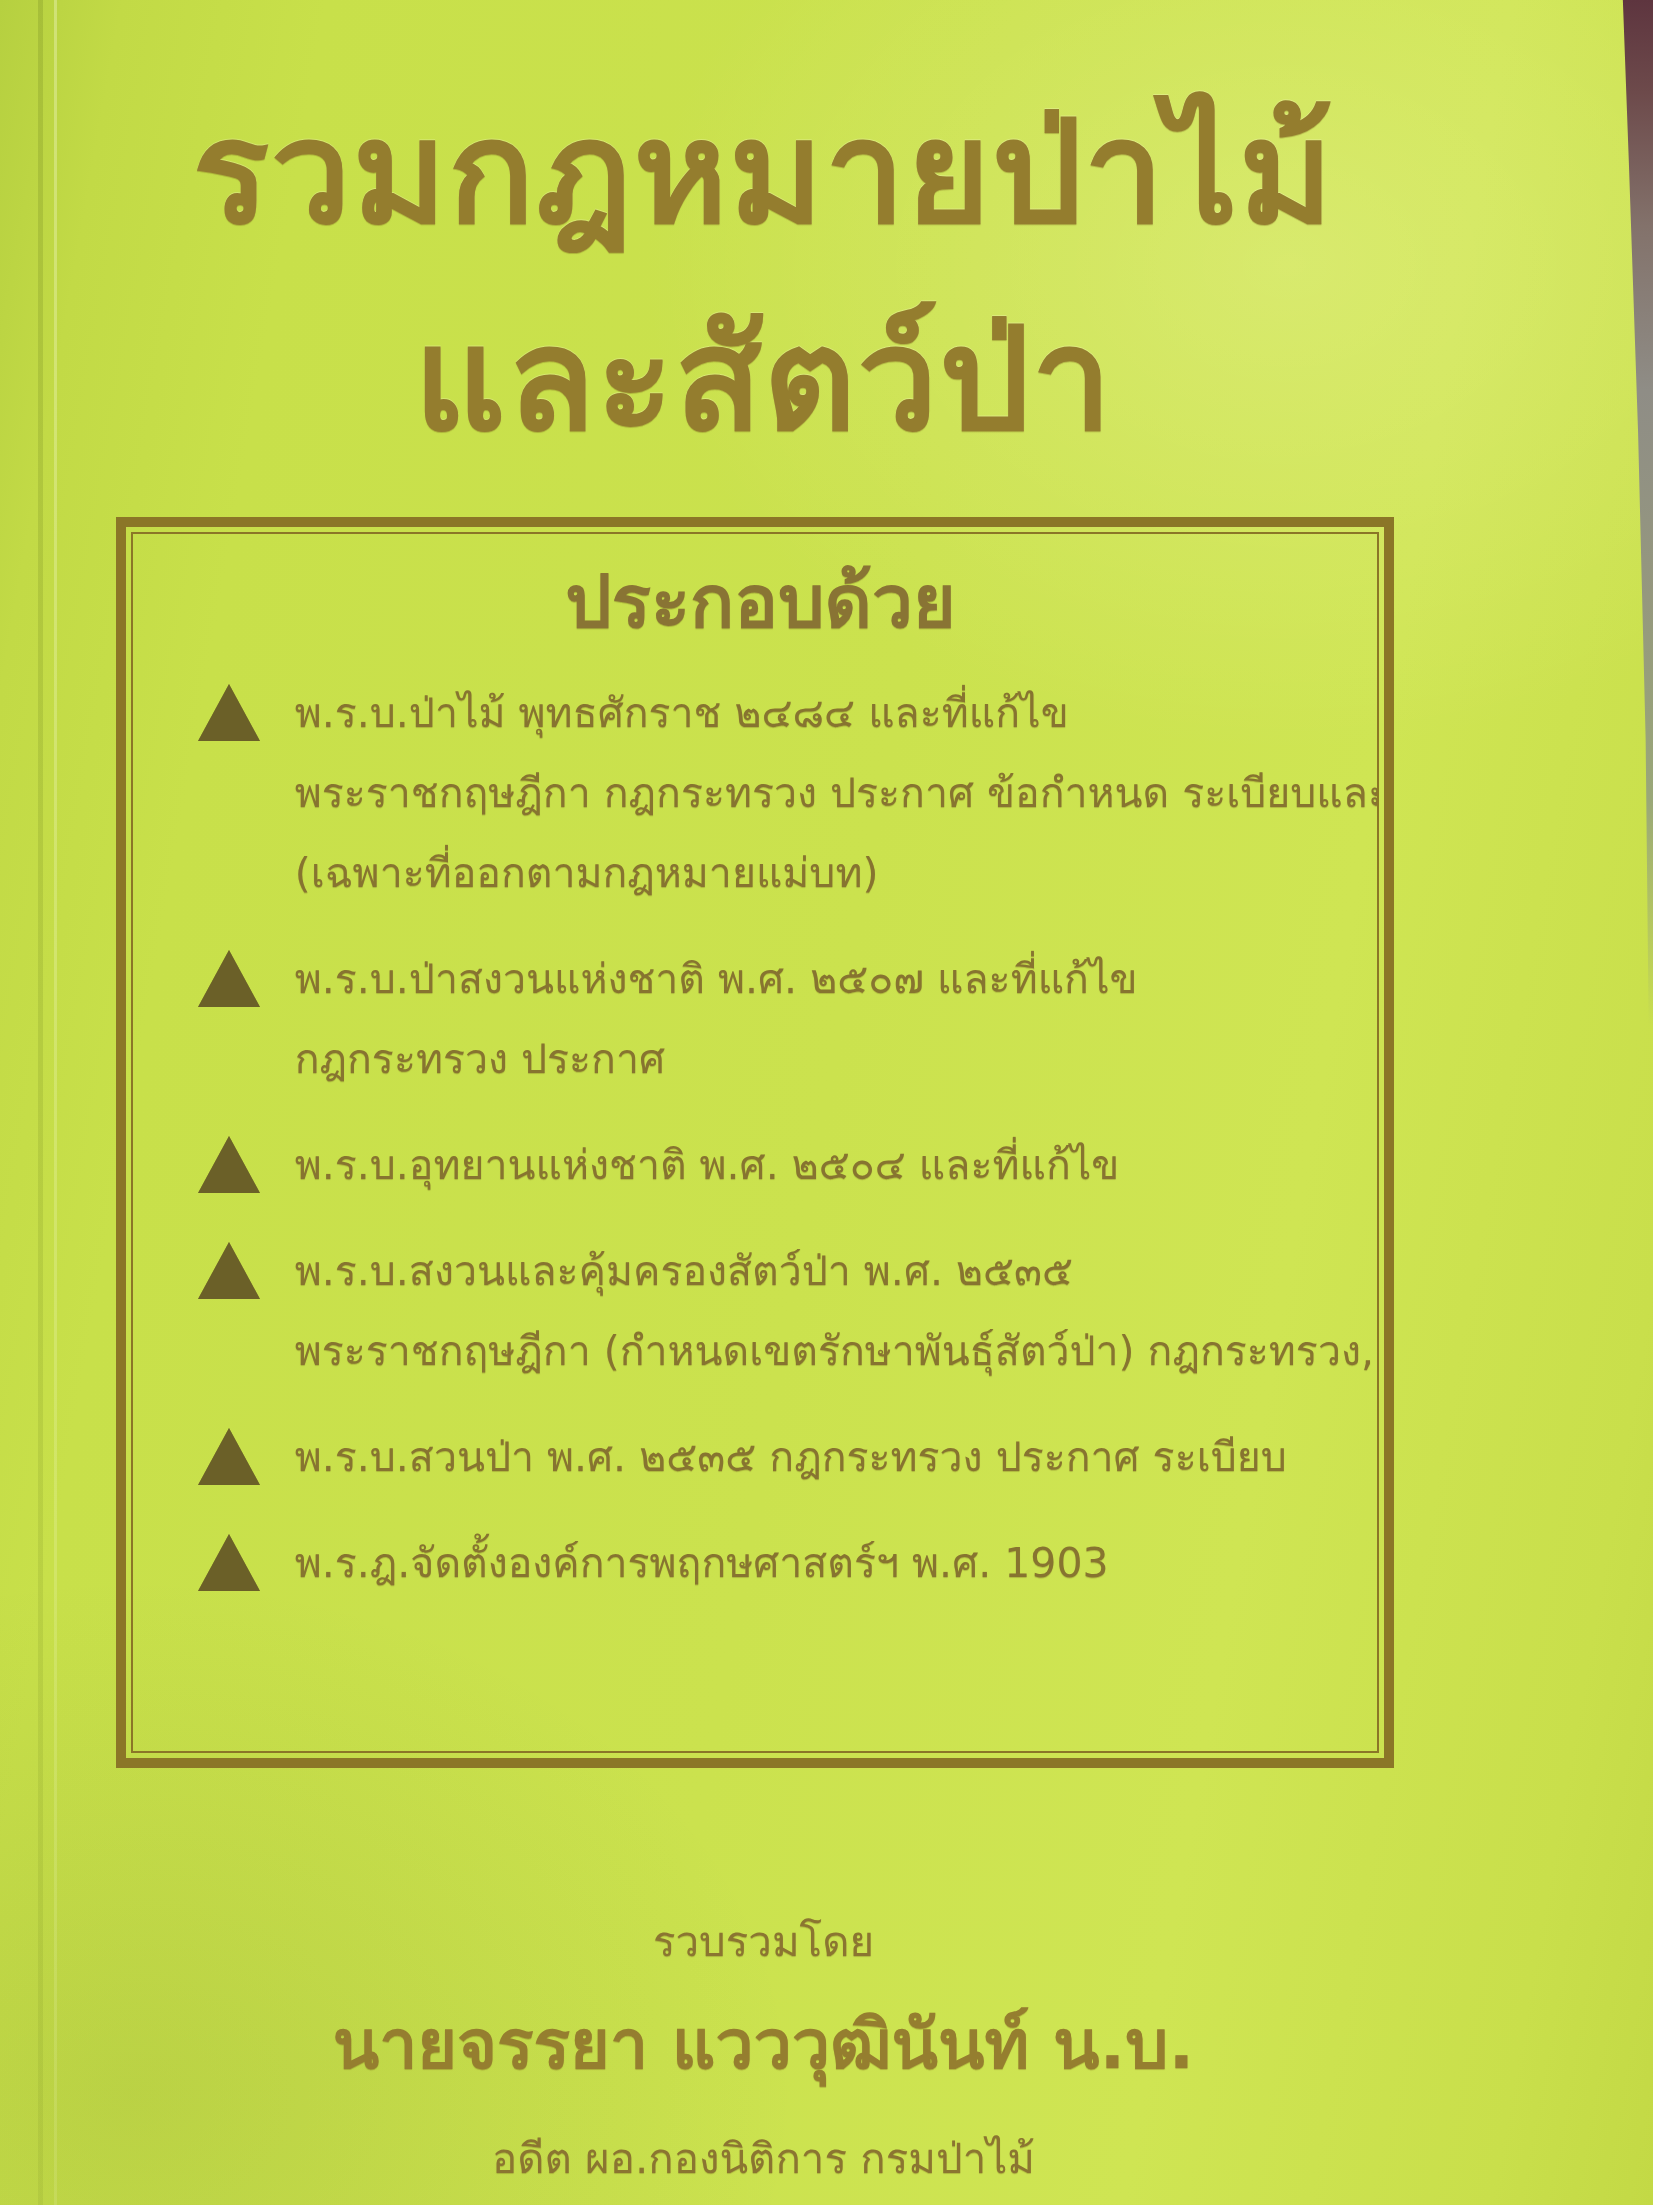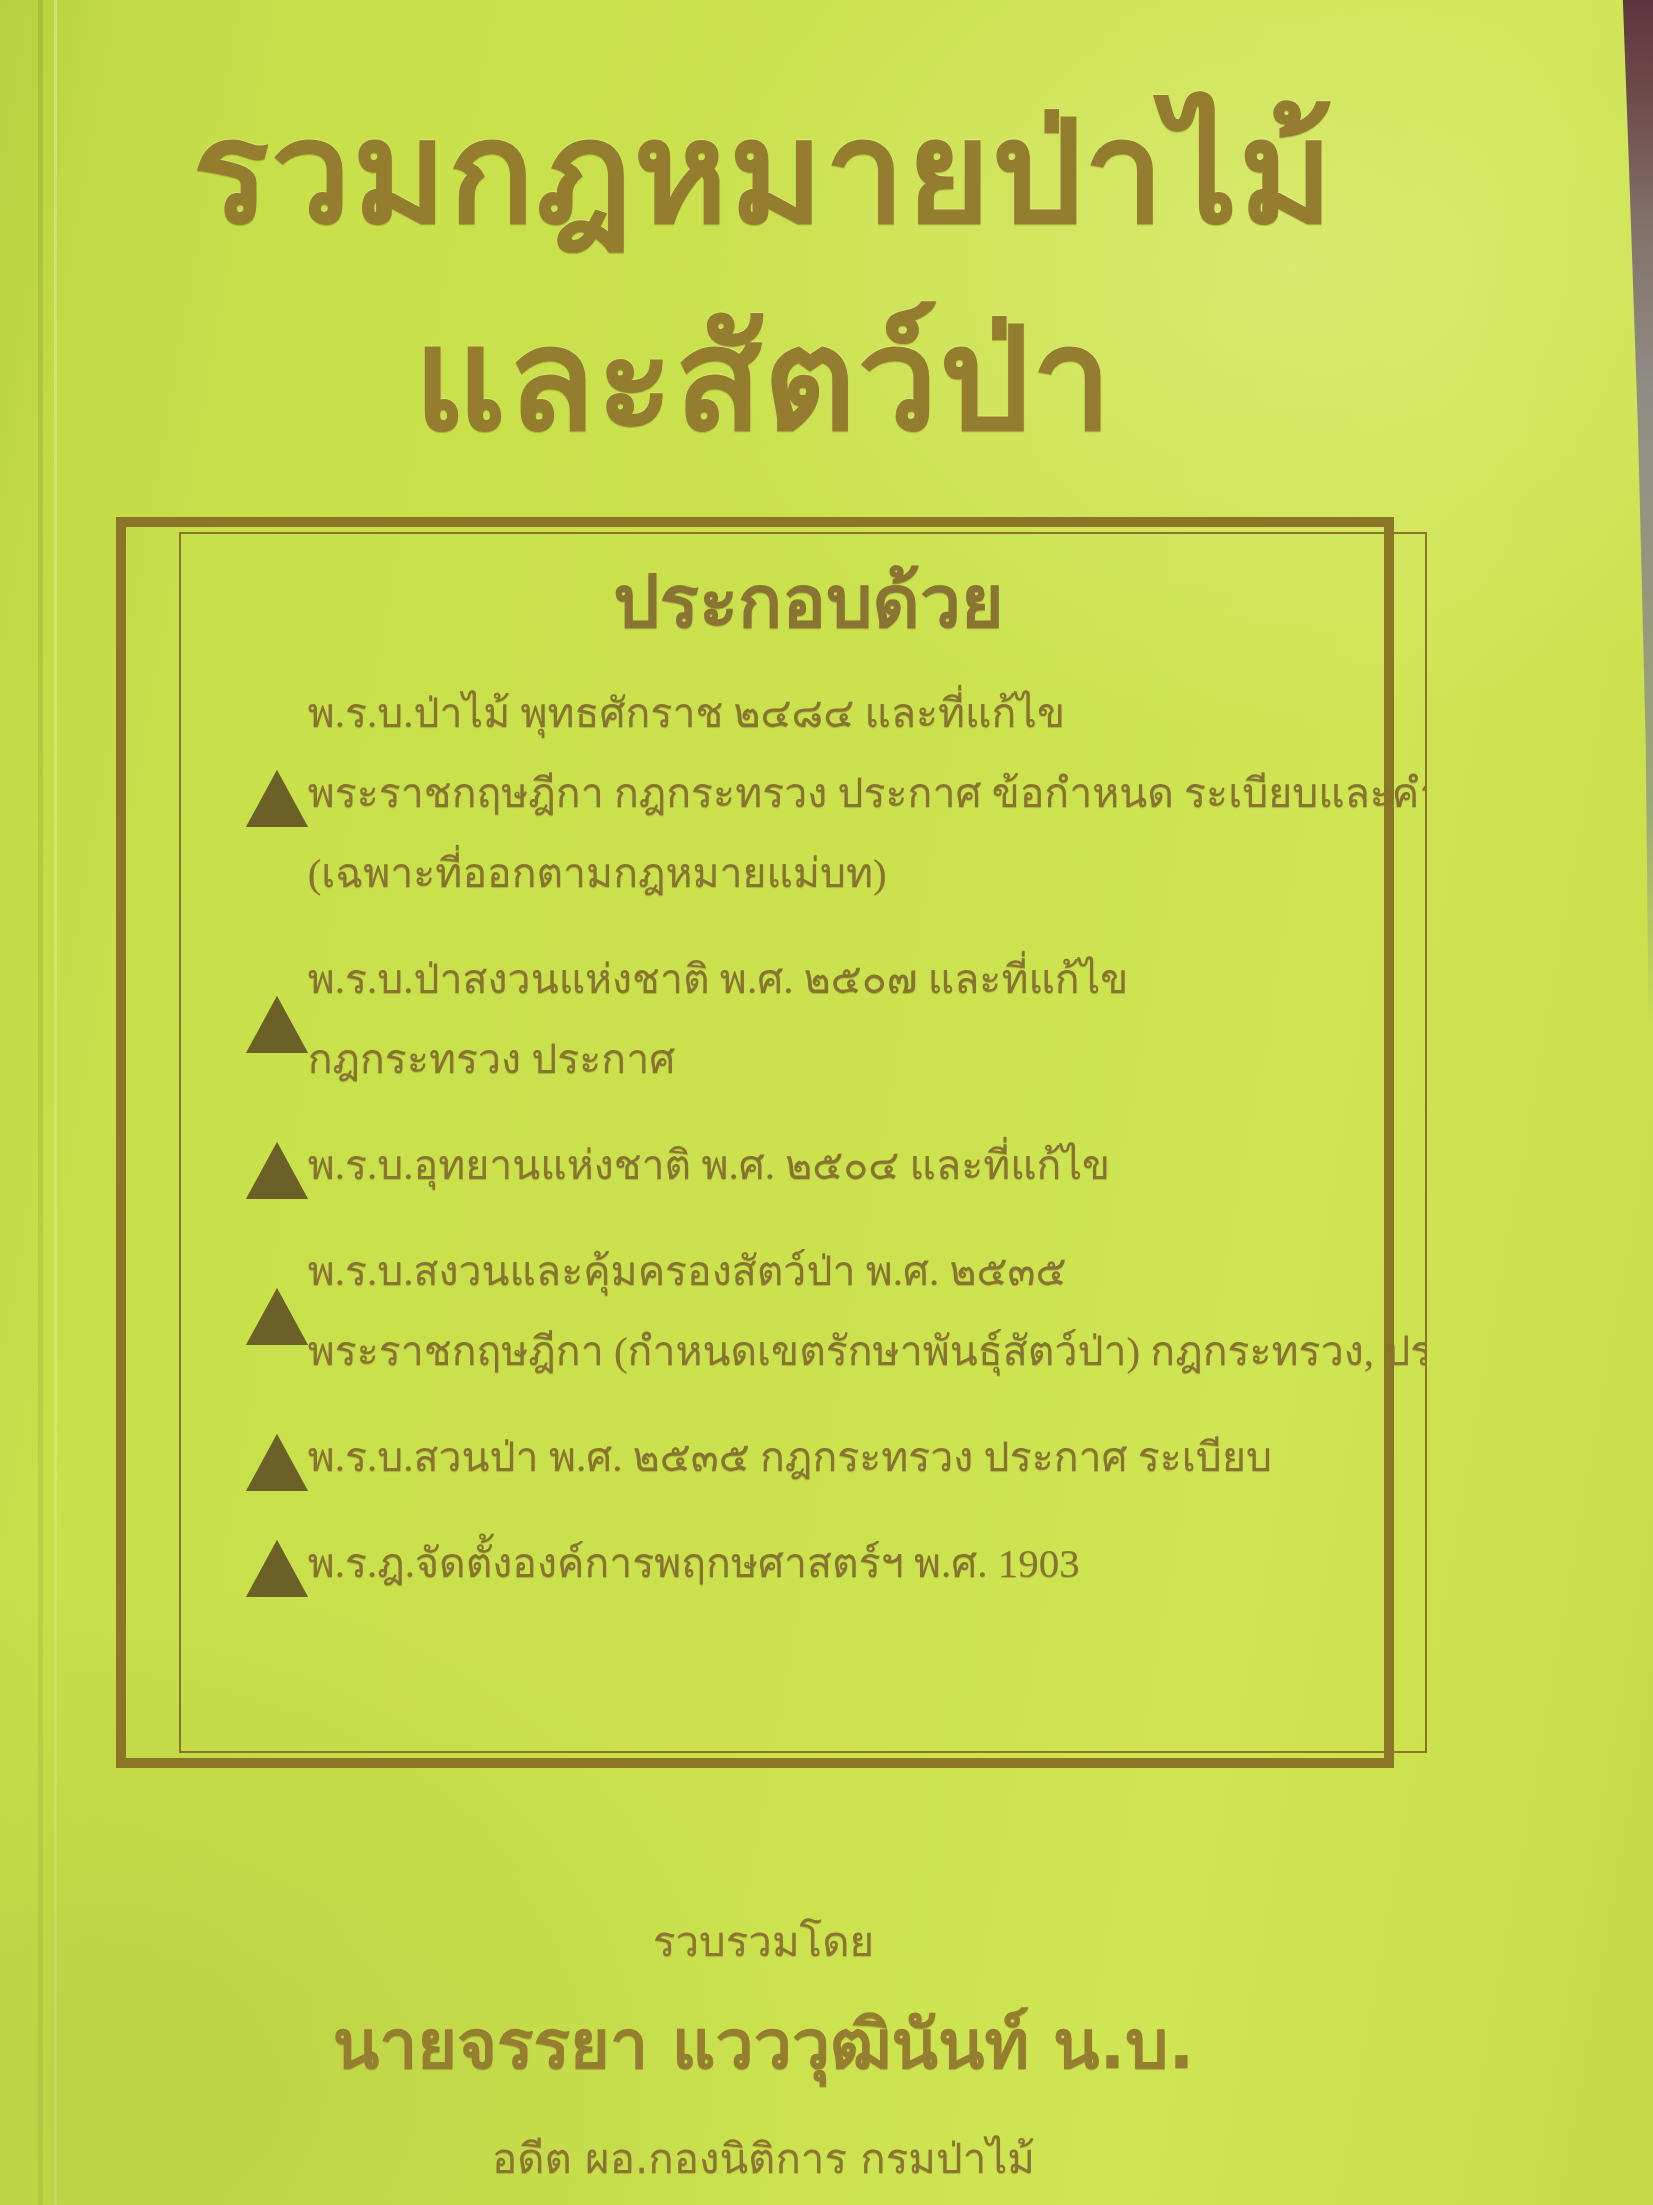--- a/index.html
+++ b/index.html
@@ -42,28 +42,28 @@
   }
 
   .box{
     position:absolute;left:116px;top:501px;width:1278px;height:1251px;
     box-sizing:border-box;border:10px solid #8b7627;padding:4.7px;
     background:transparent;
   }
   .box-inner{
     box-sizing:border-box;width:100%;height:100%;
     border:2.7px solid #8b7627;
-    padding:17px 27px 13.5px 65px;overflow:hidden;margin-left:48px;
+    padding:17px 27px 13.5px 65px;overflow:hidden;
   }
   .box-header{
     text-align:center;font-weight:bold;font-size:73px;line-height:1.4;
     color:#897434;margin:0 27px 20px 0;
     text-shadow:0 0.7px 0.7px rgba(110,88,25,0.35);
   }
-  .item{display:flex;align-items:center;margin-bottom:26px;font-family:Liberation Serif, serif;}
+  .item{display:flex;align-items:flex-start;gap:35px;margin-bottom:26px;}
   .tri{
     flex:0 0 auto;width:0;height:0;margin-top:10.8px;
     border-left:31px solid transparent;
     border-right:31px solid transparent;
     border-bottom:57px solid #6b6028;
     filter:drop-shadow(0 0.7px 0.7px rgba(80,65,15,0.4));
   }
   .lines{flex:1;min-width:0;}
   .lines div{
     font-size:41px;line-height:80px;color:#877430;font-weight:500;

